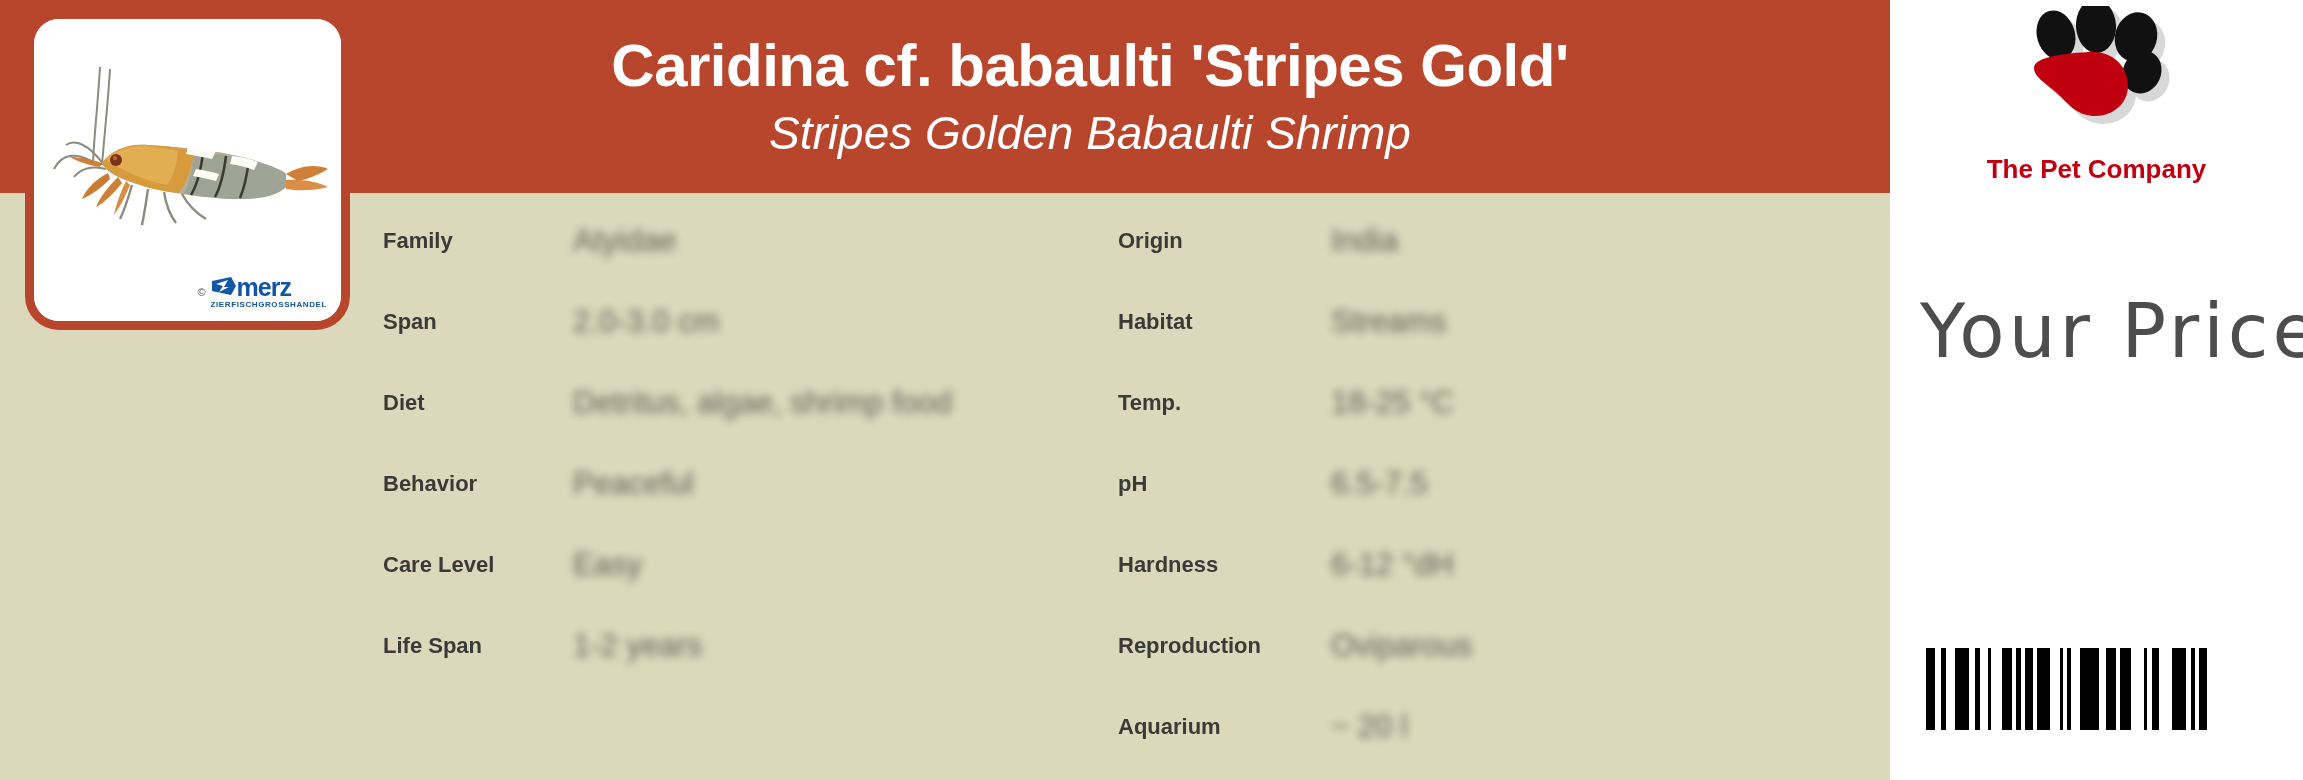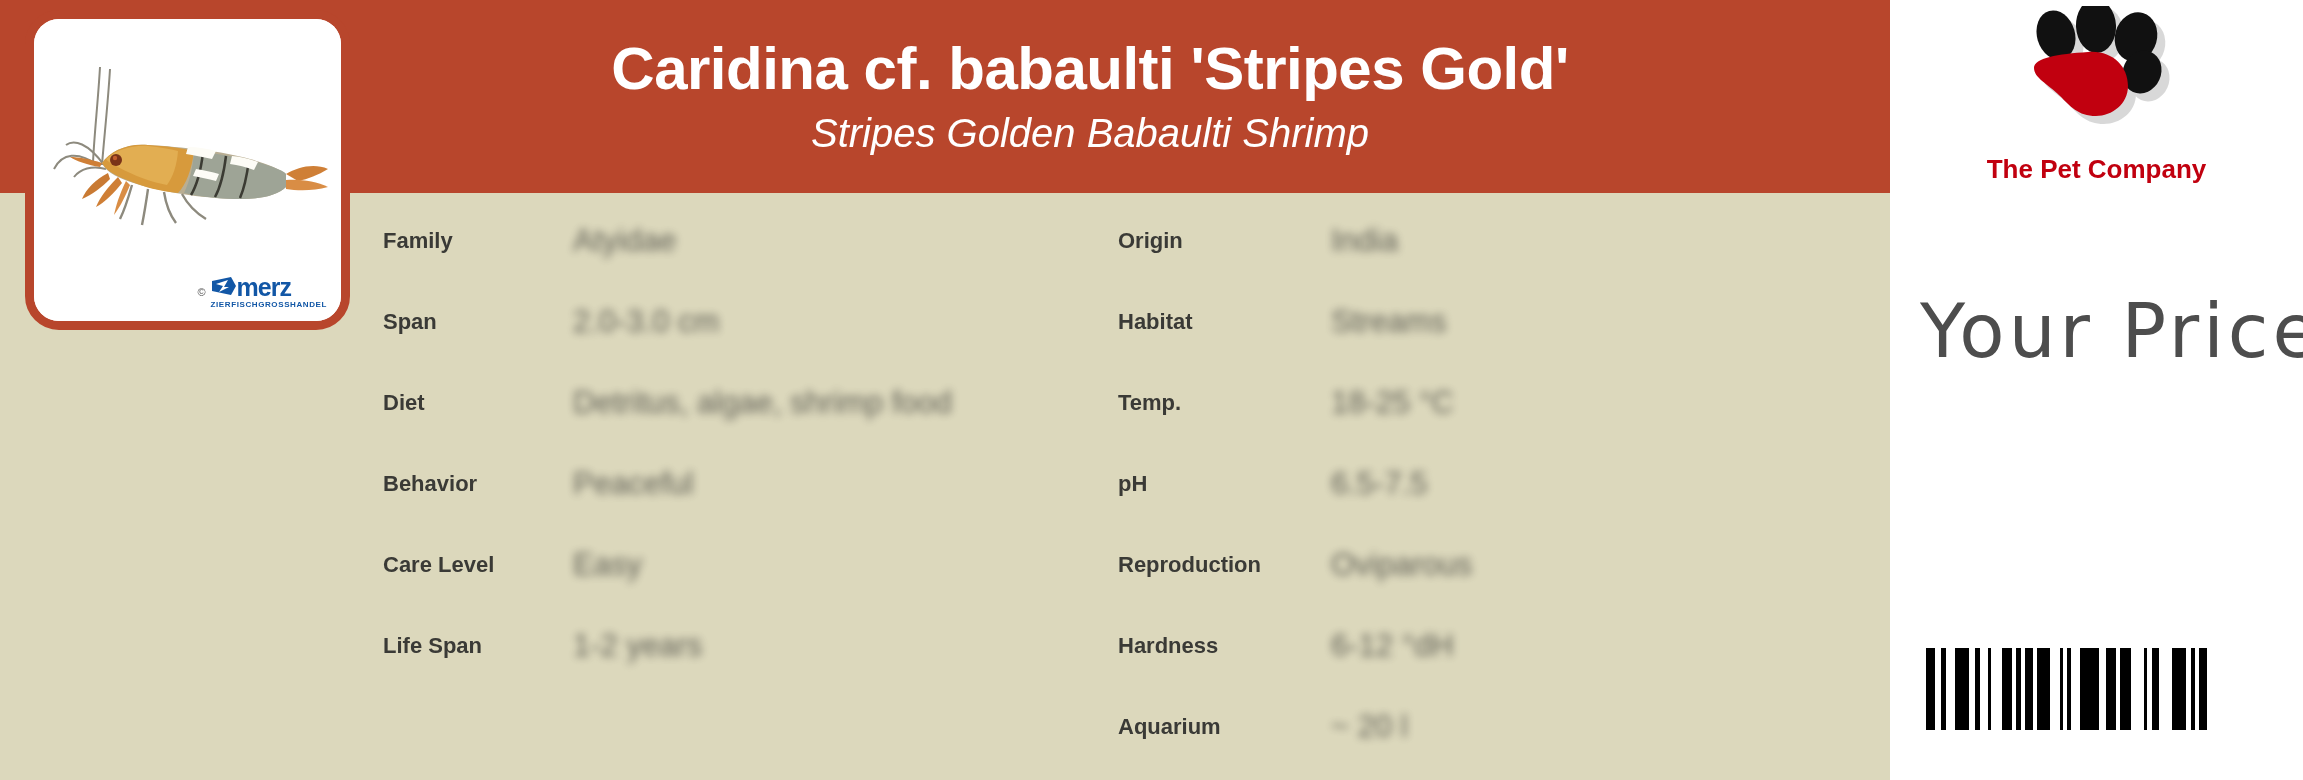--- a/index.html
+++ b/index.html
@@ -57,21 +57,21 @@
     color: #ffffff;
     font-size: 60px;
     font-weight: bold;
     line-height: 1.05;
     letter-spacing: -0.5px;
     white-space: nowrap;
   }
 
   .common-name {
     color: #ffffff;
-    font-size: 40px;
+    font-size: 46px;
     font-style: italic;
     font-weight: normal;
     line-height: 1.15;
     margin-top: 10px;
     white-space: nowrap;
   }
 
   
   .photo-box {
     position: absolute;
@@ -287,26 +287,26 @@
         </div>
         <div class="attr-row">
           <span class="attr-label">Temp.</span>
           <span class="attr-value">18-25 °C</span>
         </div>
         <div class="attr-row">
           <span class="attr-label">pH</span>
           <span class="attr-value">6.5-7.5</span>
         </div>
         <div class="attr-row">
+          <span class="attr-label">Hardness</span>
+          <span class="attr-value">6-12 °dH</span>
+        </div>
+        <div class="attr-row">
           <span class="attr-label">Reproduction</span>
           <span class="attr-value">Oviparous</span>
-        </div>
-        <div class="attr-row">
-          <span class="attr-label">Hardness</span>
-          <span class="attr-value">6-12 °dH</span>
         </div>
         <div class="attr-row">
           <span class="attr-label">Aquarium</span>
           <span class="attr-value">~ 20 l</span>
         </div>
       </div>
     </div>
 
     <div class="photo-box">
       <div class="photo-inner">

